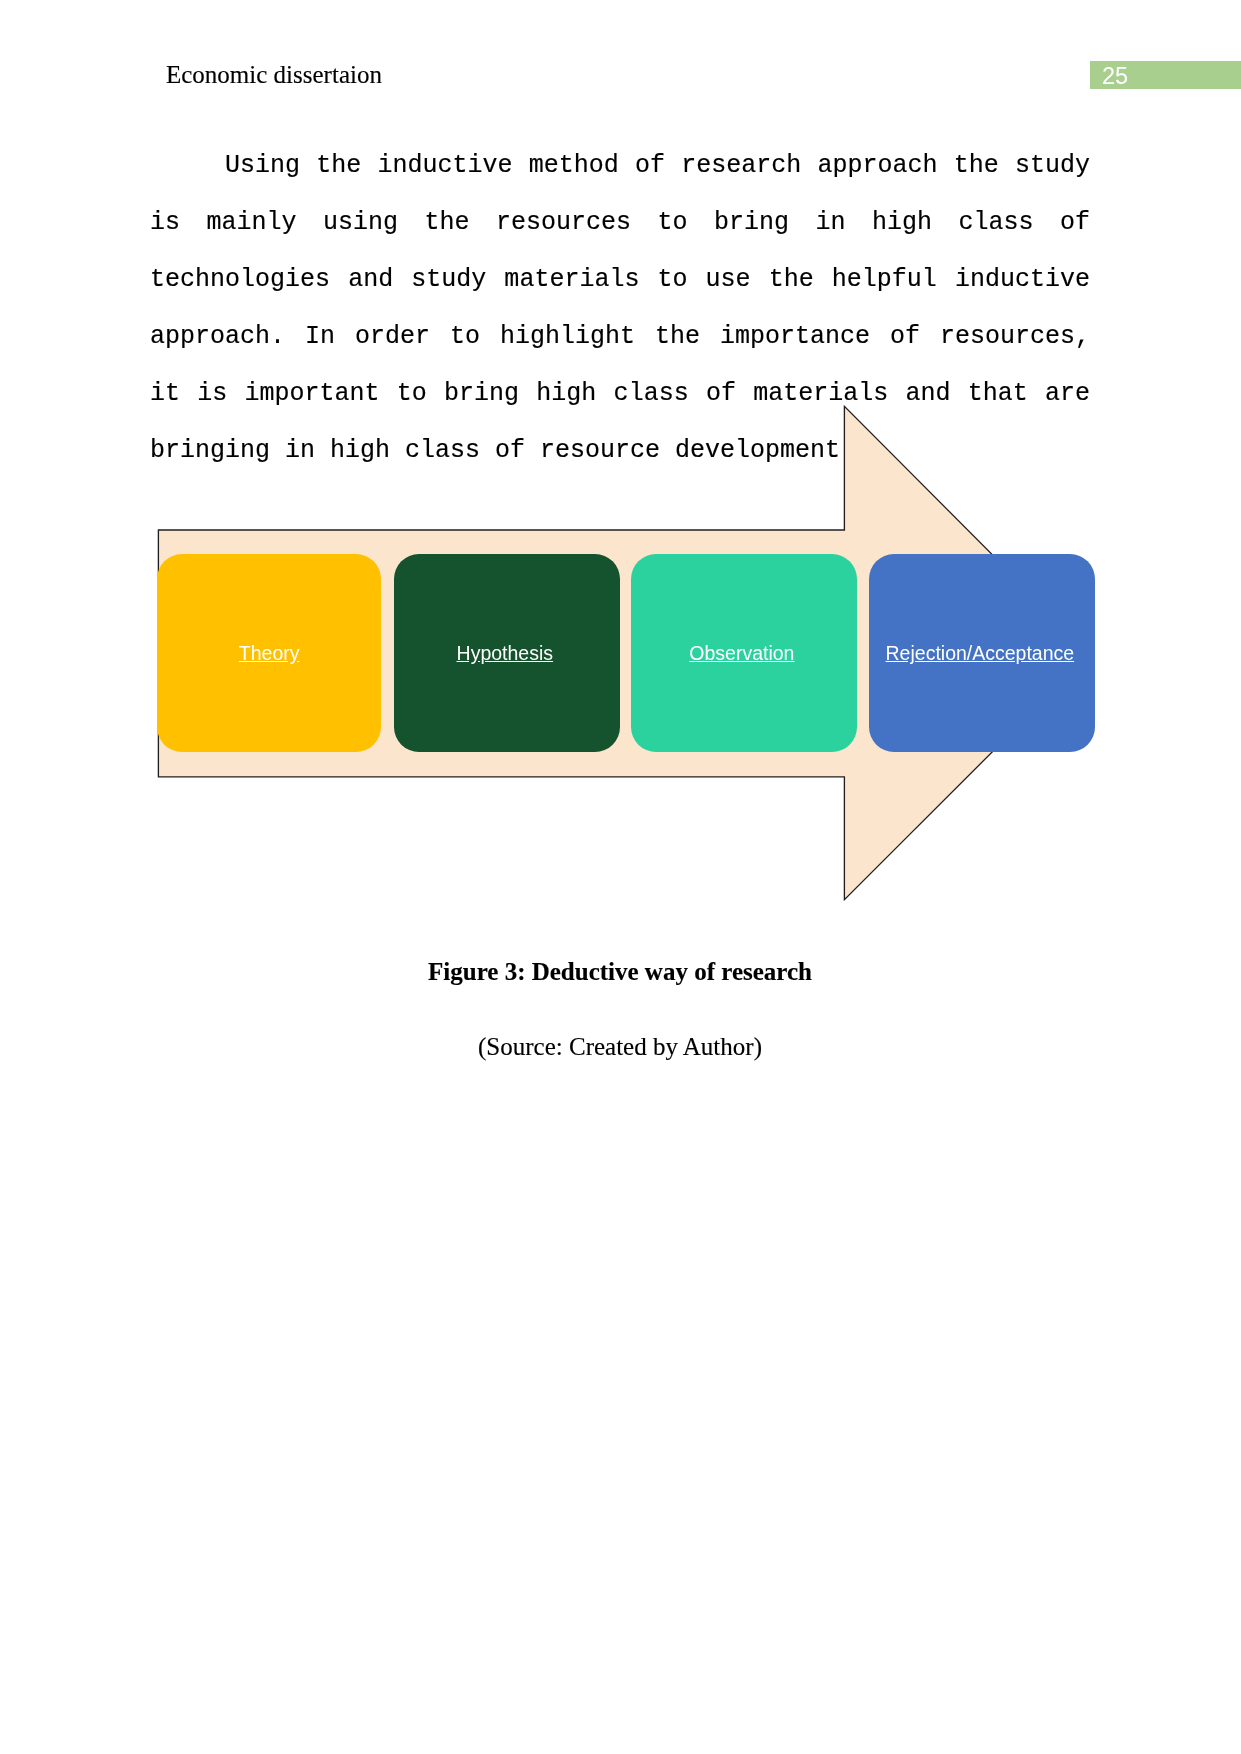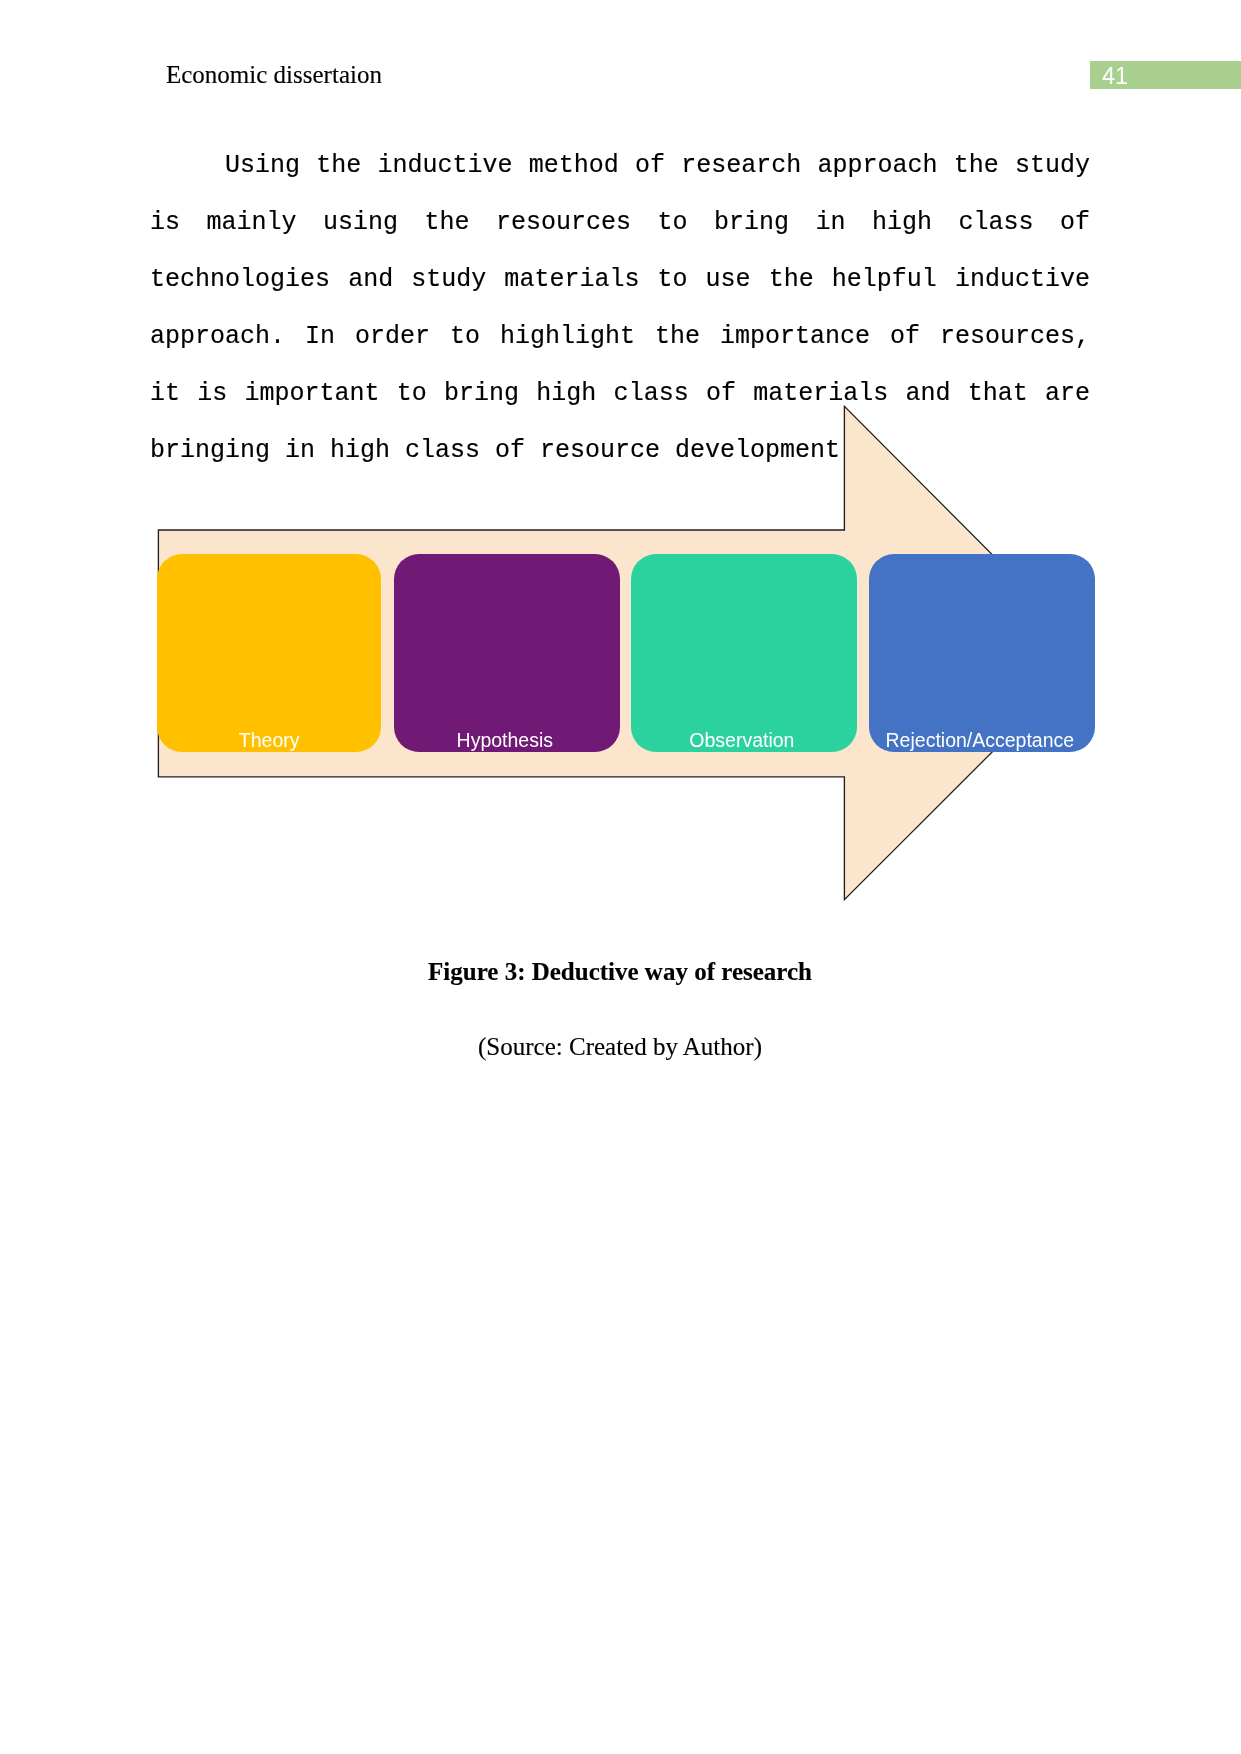--- a/index.html
+++ b/index.html
@@ -82,27 +82,28 @@
     height: 520px;
   }
   .figure-svg { position: absolute; left: 0; top: 0; }
 
   .boxes { position: absolute; left: 0; top: 0; width: 960px; height: 520px; }
   .pbox {
     position: absolute;
     -webkit-font-smoothing: antialiased;
     border-radius: 25px;
     display: flex;
-    align-items: flex-end;
+    align-items: center;
     justify-content: center;
     color: #ffffff;
     font-family: "Liberation Sans", sans-serif;
     font-size: 19.5px;
     padding-top: 1.5px;
     box-sizing: border-box;
+    text-decoration: underline;
   }
   .stage-1 { left: 7.3px;   top: 157.8px; width: 224.4px; height: 198px; }
   .stage-2 { left: 243.8px; top: 157.8px; width: 226px;   height: 198px; padding-right: 4.4px; }
   .stage-3 { left: 481px;   top: 157.8px; width: 226.2px; height: 198px; padding-right: 4.4px; }
   .stage-4 { left: 718.5px; top: 157.8px; width: 226.1px; height: 198px; padding-right: 4.4px; }
 
   
   .fig-caption {
     position: absolute;
     left: 150px;
@@ -127,34 +128,34 @@
   }
 </style>
 </head>
 <body>
 
 <div class="page">
 
   <div class="doc-header">
     <div class="header-title">Economic dissertaion</div>
     <div class="page-number-badge" style="background: rgb(168, 207, 142);"></div>
-    <div class="page-number" style="color: rgb(255, 255, 255);">41</div>
+    <div class="page-number" style="color: rgb(255, 255, 255);">25</div>
   </div>
 
   <div class="body-para">Using the inductive method of research approach the study is mainly using the resources to bring in high class of technologies and study materials to use the helpful inductive approach. In order to highlight the importance of resources, it is important to bring high class of materials and that are bringing in high class of resource development.</div>
 
   <div class="figure-wrap">
     <svg class="figure-svg" width="960" height="520" viewBox="0 0 960 520">
       <polygon id="arrow-poly" points="8.4,134 694.4,134 694.4,10.3 940.7,257.4 694.4,503.7 694.4,380.9 8.4,380.9" stroke-width="1.35" stroke-linejoin="miter" fill="#fce5cd" stroke="#231f20"></polygon>
     </svg>
     <div class="boxes">
       <div class="pbox stage-1" style="background: rgb(255, 192, 0); color: rgb(255, 255, 255);">
         <span>Theory</span>
       </div>
-      <div class="pbox stage-2" style="background: #701a75; color: rgb(255, 255, 255);">
+      <div class="pbox stage-2" style="background: #14532d; color: rgb(255, 255, 255);">
         <span>Hypothesis</span>
       </div>
       <div class="pbox stage-4" style="background: rgb(68, 114, 196); color: rgb(255, 255, 255);">
         <span>Rejection/Acceptance</span>
       </div>
       <div class="pbox stage-3" style="background: rgb(44, 210, 157); color: rgb(255, 255, 255);">
         <span>Observation</span>
       </div>
     </div>
   </div>

